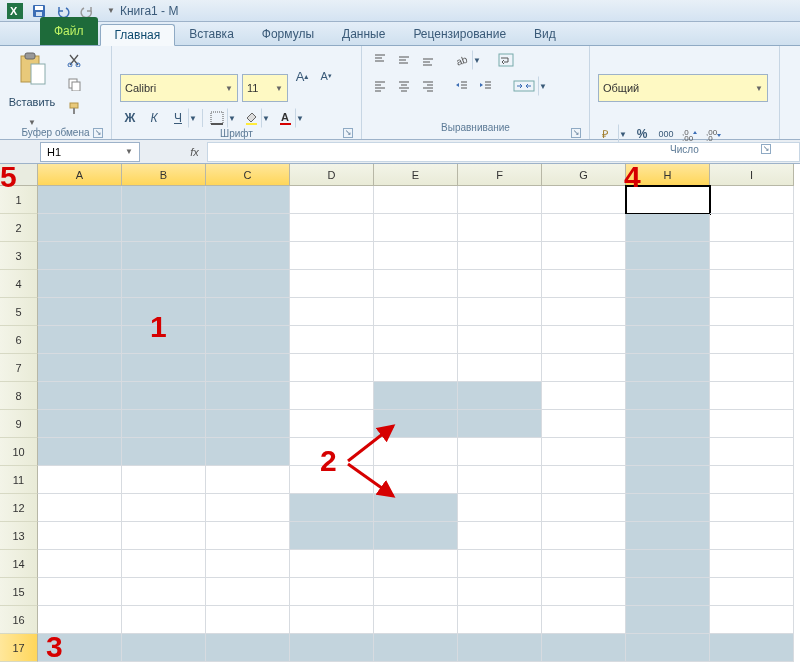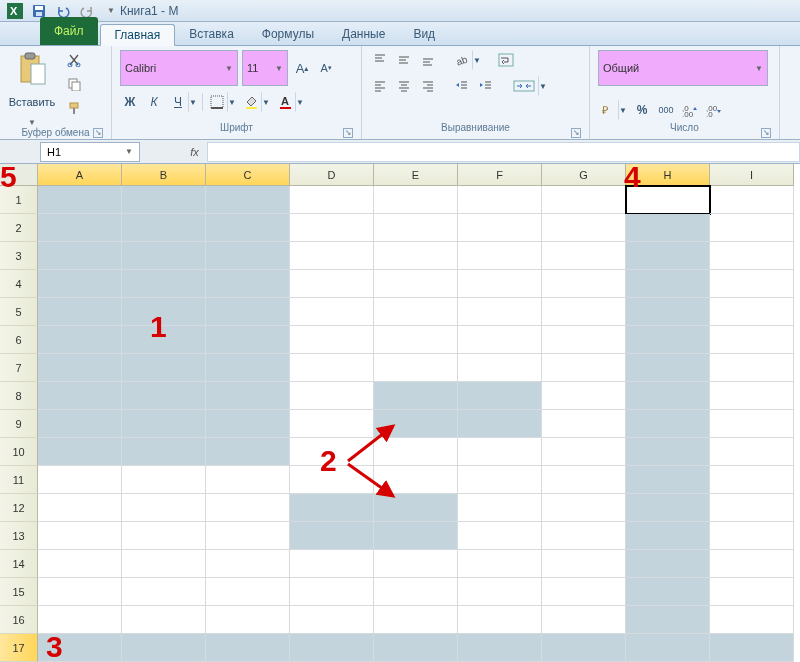--- a/index.html
+++ b/index.html
@@ -20,21 +20,21 @@
   
   .ribbon { height:94px; background:#eef4fa; border-bottom:1px solid #9db2c9; display:flex; }
   .group { border-right:1px solid #c7d6e4; display:flex; flex-direction:column; padding:4px 8px 0 8px; }
   .group-body { flex:1; display:flex; align-items:flex-start; gap:8px; }
   .group-label { height:17px; font-size:10px; color:#5c7a96; text-align:center; position:relative; }
   .group-label .dl { position:absolute; right:0; bottom:1px; width:10px; height:10px; border:1px solid #8faac4; font-size:8px; line-height:8px; text-align:center; color:#5c7a96; cursor:pointer; }
   .bigbtn { width:48px; display:flex; flex-direction:column; align-items:center; gap:10px; cursor:pointer; padding-top:2px;}
   .bigbtn .lbl { font-size:11px; color:#2a4a66; }
   .col { display:flex; flex-direction:column; gap:4px; }
   .row { display:flex; align-items:center; gap:4px; }
-  .combo { height:36px; border:1px solid #9db2c9; background:#f0abfc; display:flex; align-items:center; padding:0 4px; font-size:11px; color:#333; cursor:pointer; }
+  .combo { height:28px; border:1px solid #9db2c9; background:#fef9c3; display:flex; align-items:center; padding:0 4px; font-size:11px; color:#333; cursor:pointer;margin-top:24px; }
   .combo .dd { margin-left:auto; font-size:8px; color:#666; }
   .sq { width:20px; height:20px; border:1px solid transparent; display:flex; align-items:center; justify-content:center; cursor:pointer; color:#3a5a78; font-size:12px; }
   .split { display:flex; }
   .split .dd { width:10px; font-size:8px; border-left:1px solid #c7d6e4; }
 
   
   .fbar { height:24px; border-bottom:1px solid #9db2c9; display:flex; align-items:center; background:#e9eef3; }
   .namebox { width:100px; height:20px; margin:0 2px 0 40px; border:1px solid #9db2c9; background:#fff; display:flex; align-items:center; padding:0 6px; font-size:11px; }
   .namebox .dd { margin-left:auto; font-size:8px; color:#666; }
   .fx { width:26px; text-align:center; font-style:italic; font-size:11px; color:#555; border-right:1px solid #c7d6e4; height:20px; line-height:20px; margin-left:40px; cursor:pointer;}
@@ -97,20 +97,21 @@
   </div>
   <div class="title">Книга1 - M</div>
 </div>
 
 <div class="tabstrip">
   <div class="file-tab">Файл</div>
   <div class="rtab active">Главная</div>
   <div class="rtab">Вставка</div>
   <div class="rtab">Формулы</div>
   <div class="rtab">Данные</div>
+  <div class="rtab">Рецензирование</div>
   <div class="rtab">Вид</div>
 </div>
 
 <div class="ribbon">
 
   <div class="group" style="width:112px">
     <div class="group-body">
       <div class="bigbtn">
         <svg width="30" height="34">
             <rect x="4" y="4" width="18" height="26" fill="#e8c97a" stroke="#b39347"></rect>
@@ -298,21 +299,21 @@
               <div class="sq dd">▼</div>
             </div>
         </div>
       </div>
     </div>
     <div class="group-label"><span>Выравнивание</span><span class="dl">↘</span></div>
   </div>
 
   <div class="group" style="width:190px">
     <div class="group-body">
-      <div class="col" style="gap:14px;width:100%">
+      <div class="col" style="gap:22px;width:100%">
         <div class="combo" style="width:170px">
             <span>Общий</span>
             <span class="dd">▼</span>
           </div>
         <div class="row">
           <div class="split">
               <div class="sq">
                 <svg width="14" height="14">
                   <text x="1" y="11" font-size="11" fill="#a07c2a">₽</text>
                 </svg>

